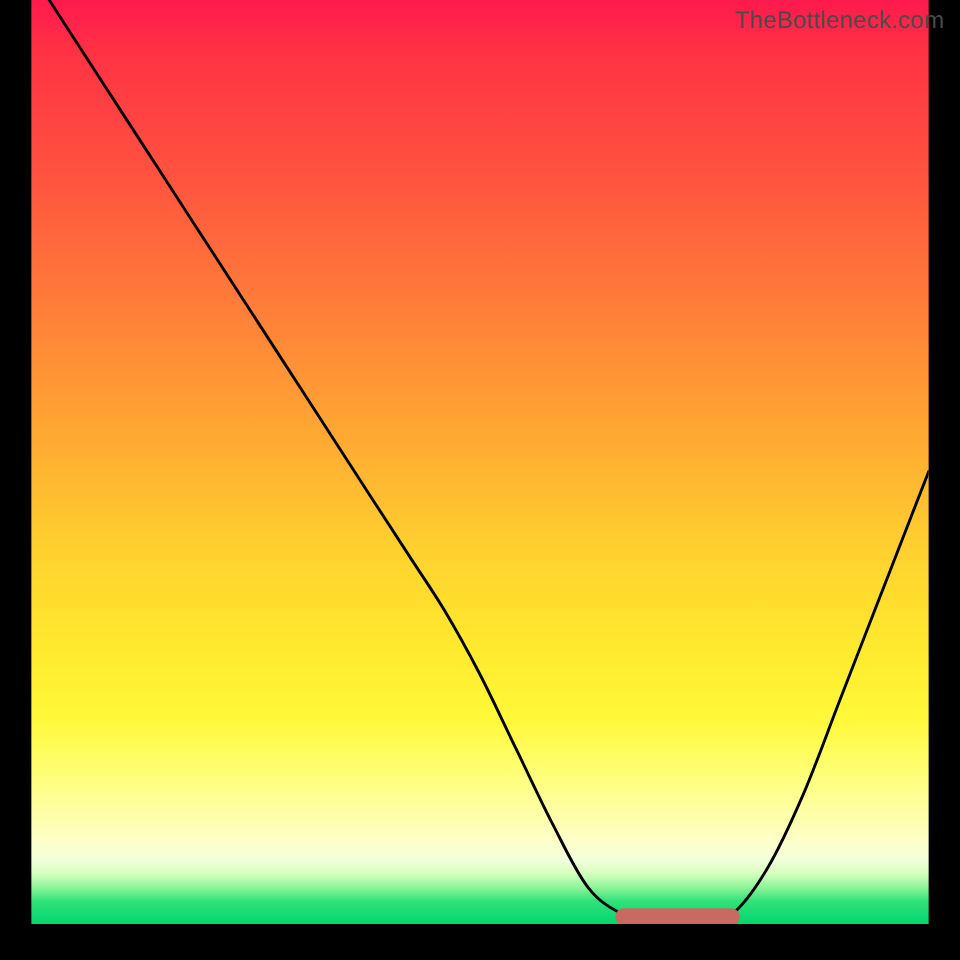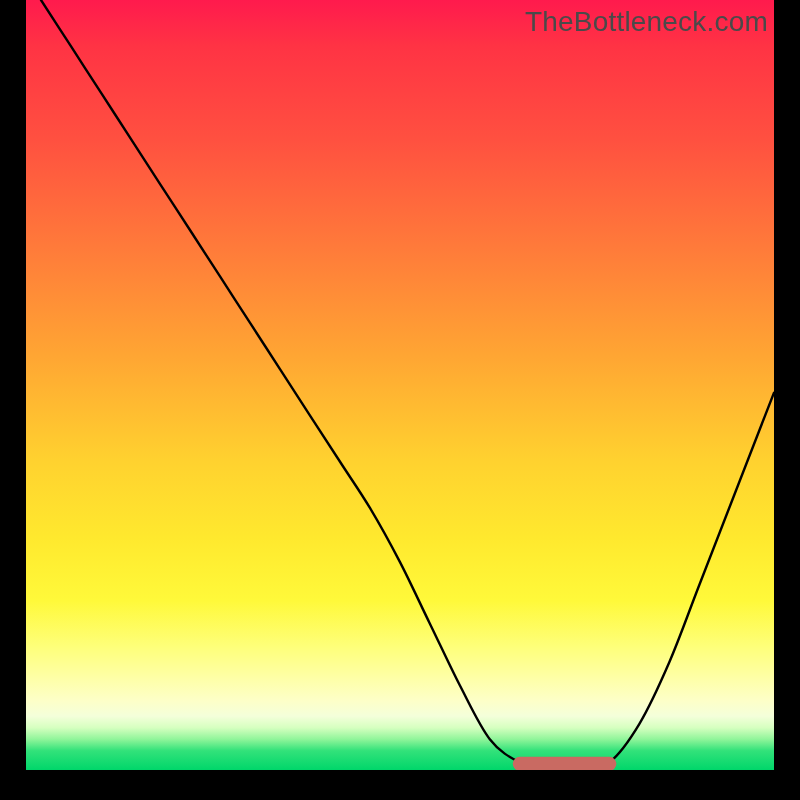--- a/index.html
+++ b/index.html
@@ -46,23 +46,23 @@
       #f4ffda 93%,
       #d6ffc0 94.5%,
       #90f59a 96%,
       #32e27a 97.5%,
       #00d66a 100%
     );
   }
   .watermark {
     position: absolute;
     top: 6px;
-    right: 32px;
+    right: 13px;
     color: #4a4a4a;
-    font-size: 28px;
+    font-size: 20px;
     font-weight: 400;
     letter-spacing: 0.2px;
     pointer-events: none;
     user-select: none;
   }
   svg.curve {
     position: absolute;
     inset: 0;
   }
 </style>

